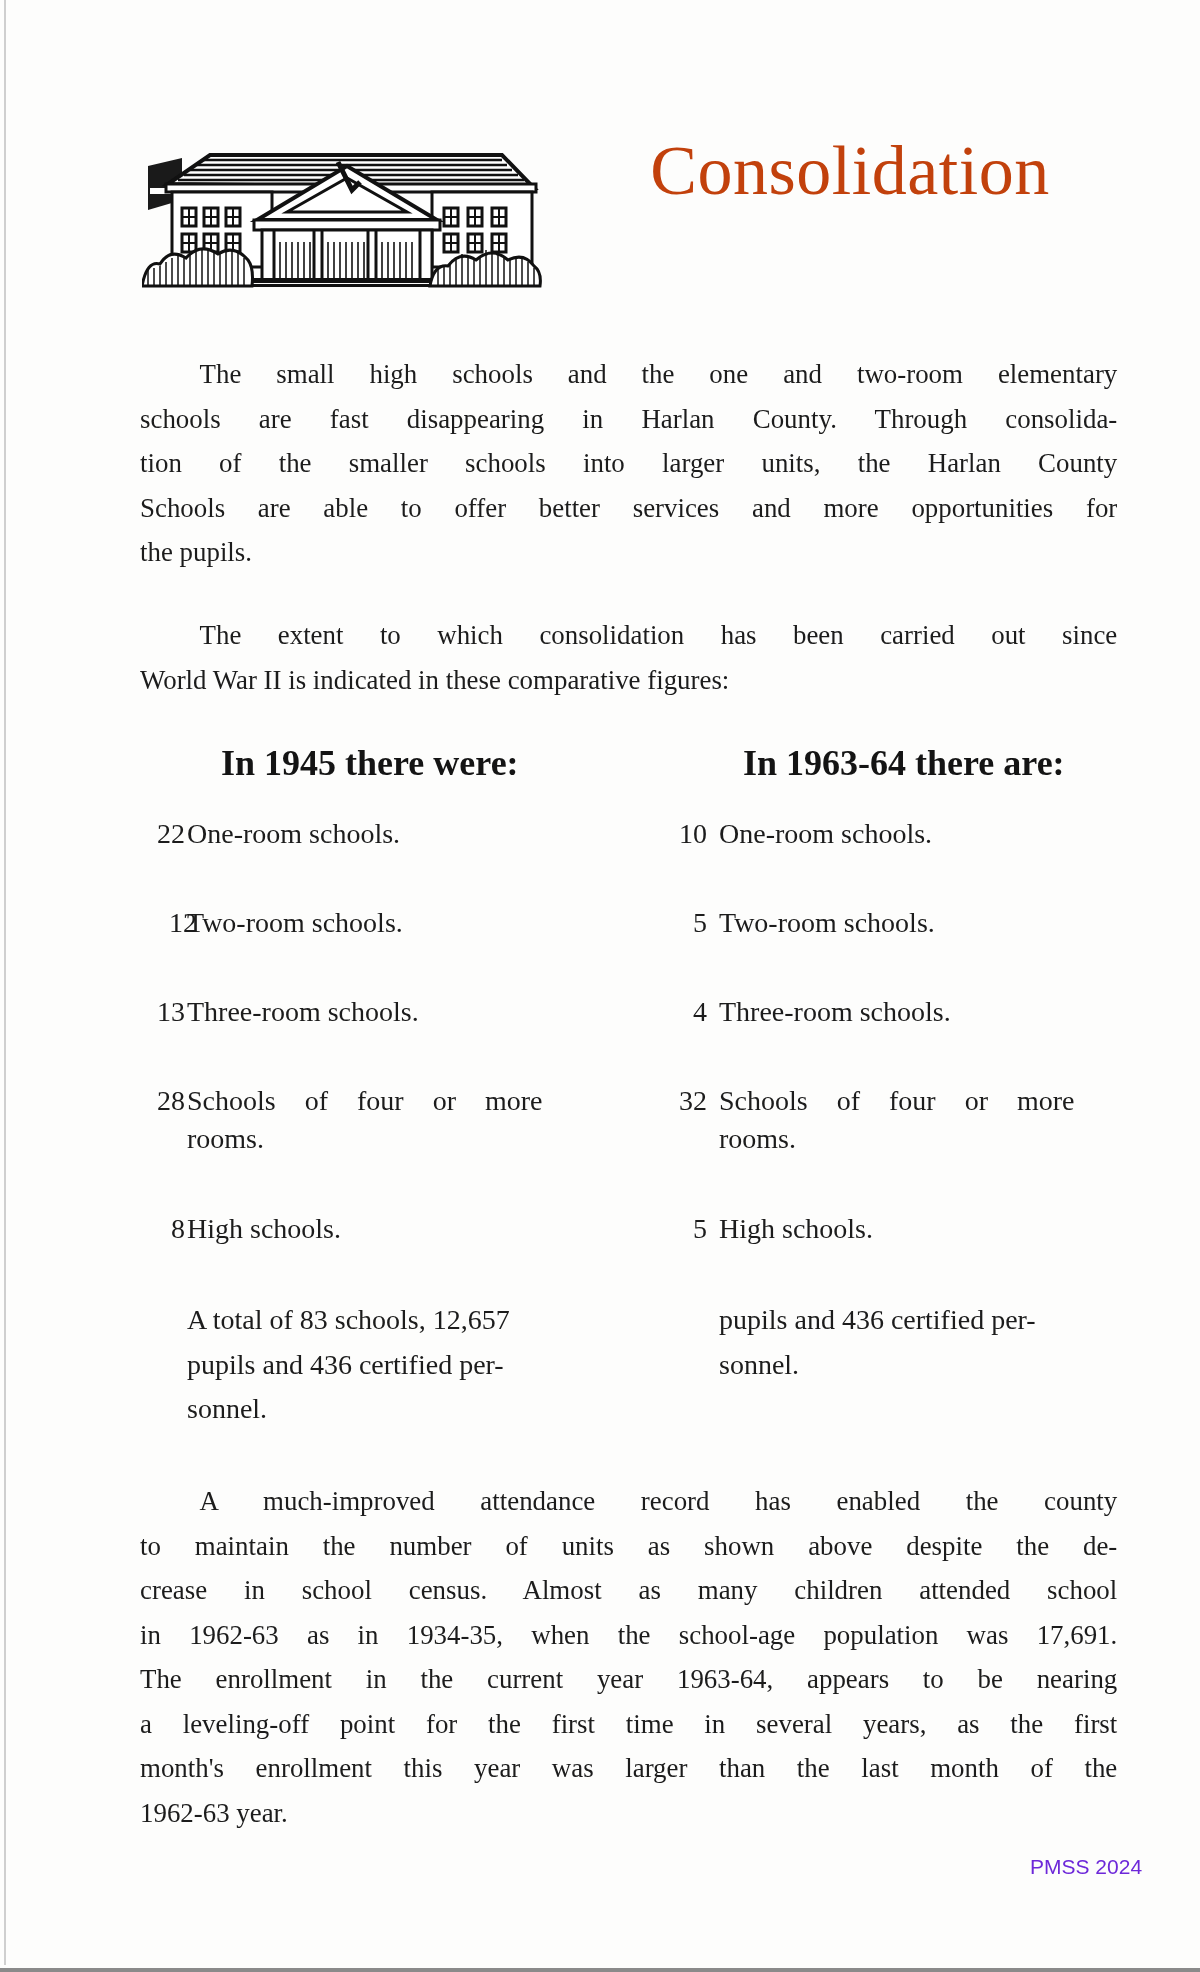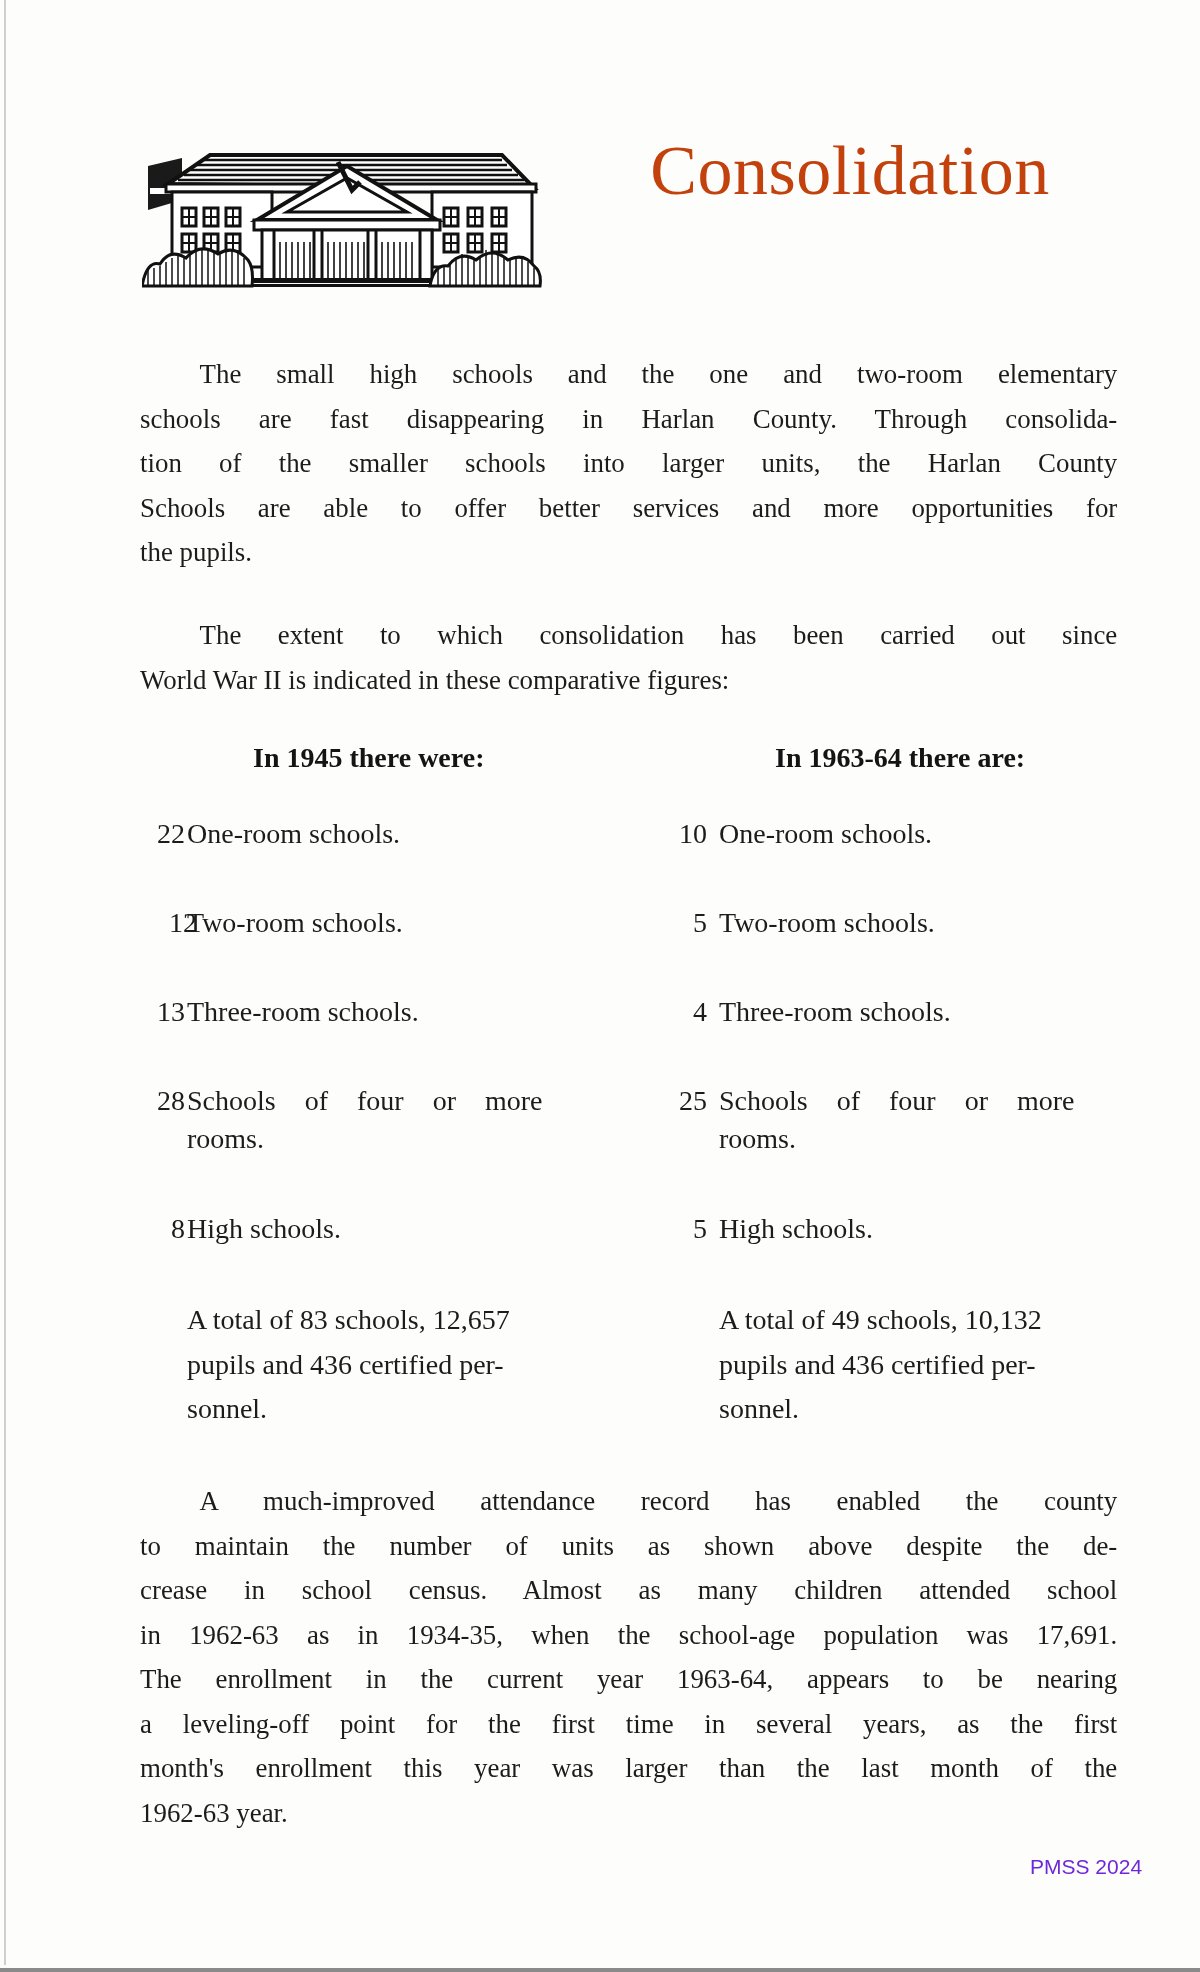--- a/index.html
+++ b/index.html
@@ -35,21 +35,21 @@
     color: #1c1c1c;
     transform: scaleX(0.96); transform-origin: left top;
     width: 1018px;
   }
   .para .indent { display: inline-block; width: 62px; }
   .para .line { display: block; text-align: justify; text-align-last: justify; white-space: nowrap; }
   .para .line.last { text-align-last: left; }
   .col-header {
     position: absolute; top: 742px;
     font-family: "Liberation Serif", serif; font-weight: bold;
-    font-size: 28px; color: #141414; white-space: nowrap; margin-left: 32px;
+    font-size: 36px; color: #141414; white-space: nowrap;
   }
   .row {
     position: absolute; font-family: "Liberation Serif", serif;
     font-size: 28px; line-height: 40px; color: #1c1c1c;
   }
   .row .num { position: absolute; text-align: right; width: 50px; }
   .row .txt { position: absolute; white-space: nowrap; }
   .row .txt2 { position: absolute; white-space: nowrap; }
   .total {
     position: absolute; font-family: "Liberation Serif", serif;
@@ -257,38 +257,37 @@
 </div>
 <div class="row" style="left:657px; top:903px;">
   <span class="num" style="left:0;">5</span>
   <span class="txt" style="left:62px;">Two-room schools.</span>
 </div>
 <div class="row" style="left:657px; top:992px;">
   <span class="num" style="left:0;">4</span>
   <span class="txt" style="left:62px;">Three-room schools.</span>
 </div>
 <div class="row" style="left:657px; top:1081px;">
-  <span class="num" style="left:0;">25</span>
+  <span class="num" style="left:0;">32</span>
   <span class="txt" style="left:62px;">
     <span style="word-spacing:22px;">Schools of four or more</span>
   </span>
   <span class="txt2" style="left:62px; top:38px;">rooms.</span>
 </div>
 <div class="row" style="left:657px; top:1209px;">
   <span class="num" style="left:0;">5</span>
   <span class="txt" style="left:62px;">High schools.</span>
 </div>
 
 <div class="total" style="left:187px; top:1298px;">
   <span class="line">A total of 83 schools, 12,657</span>
   <span class="line">pupils and 436 certified per-</span>
   <span class="line">sonnel.</span>
 </div>
 <div class="total" style="left:719px; top:1298px;">
-  <span class="line">A total of 49 schools, 10,132</span>
   <span class="line">pupils and 436 certified per-</span>
   <span class="line">sonnel.</span>
 </div>
 
 <div class="para" style="top:1479px;">
   <span class="line"><span class="indent"></span><span>A much-improved attendance record has enabled the county</span></span>
   <span class="line">to maintain the number of units as shown above despite the de-</span>
   <span class="line">crease in school census. Almost as many children attended school</span>
   <span class="line">in 1962-63 as in 1934-35, when the school-age population was 17,691.</span>
   <span class="line">The enrollment in the current year 1963-64, appears to be nearing</span>

